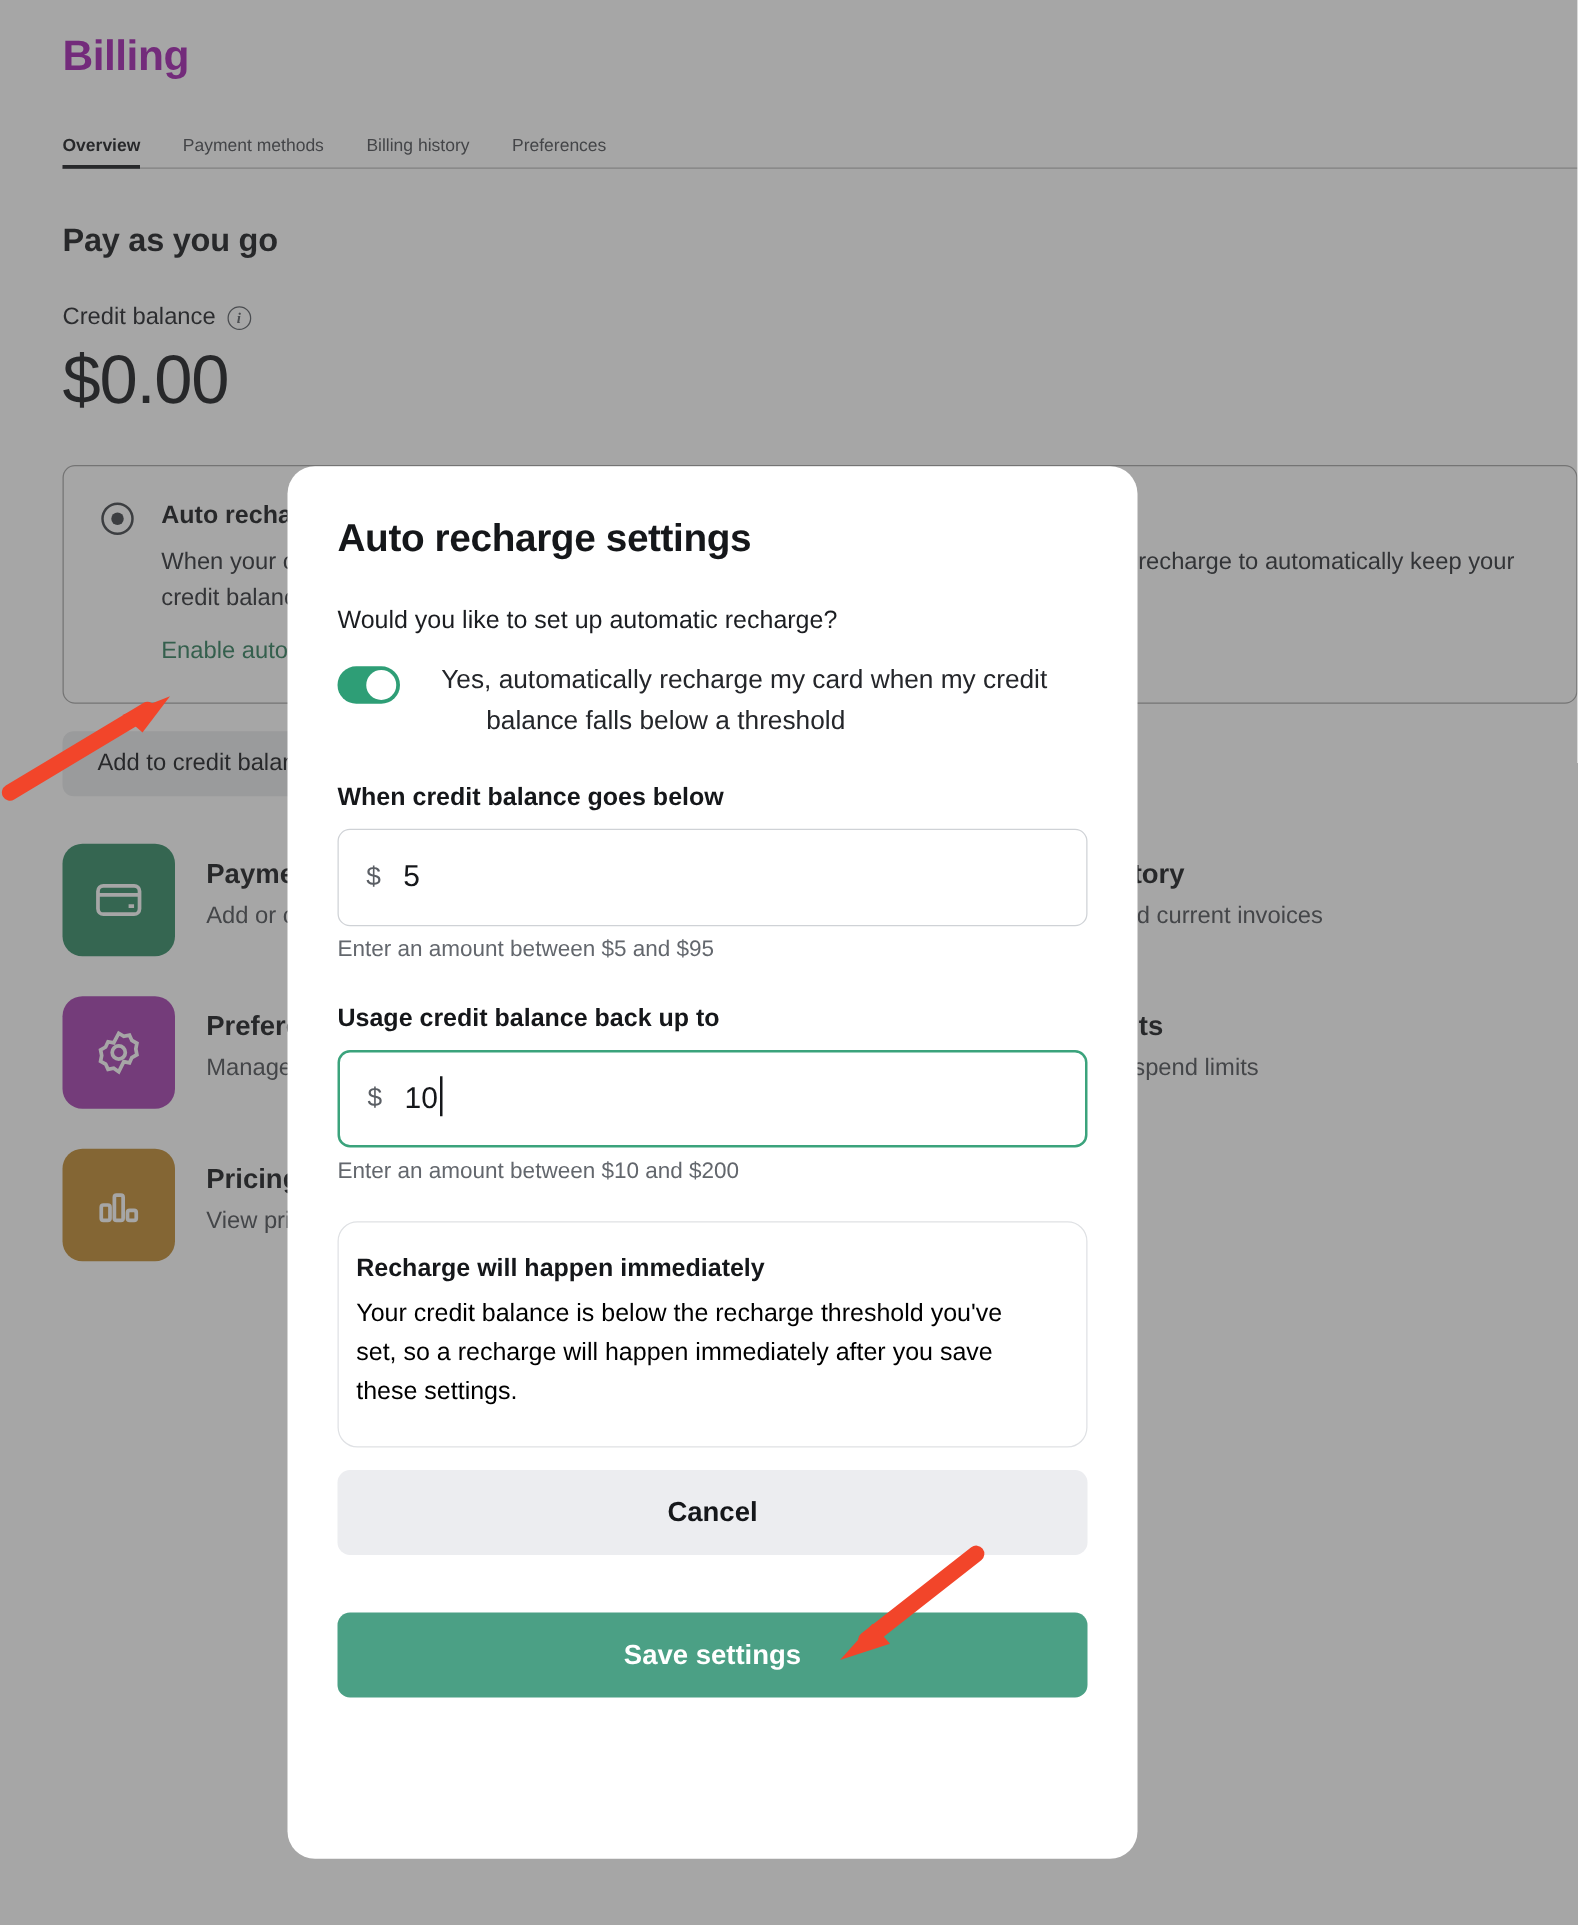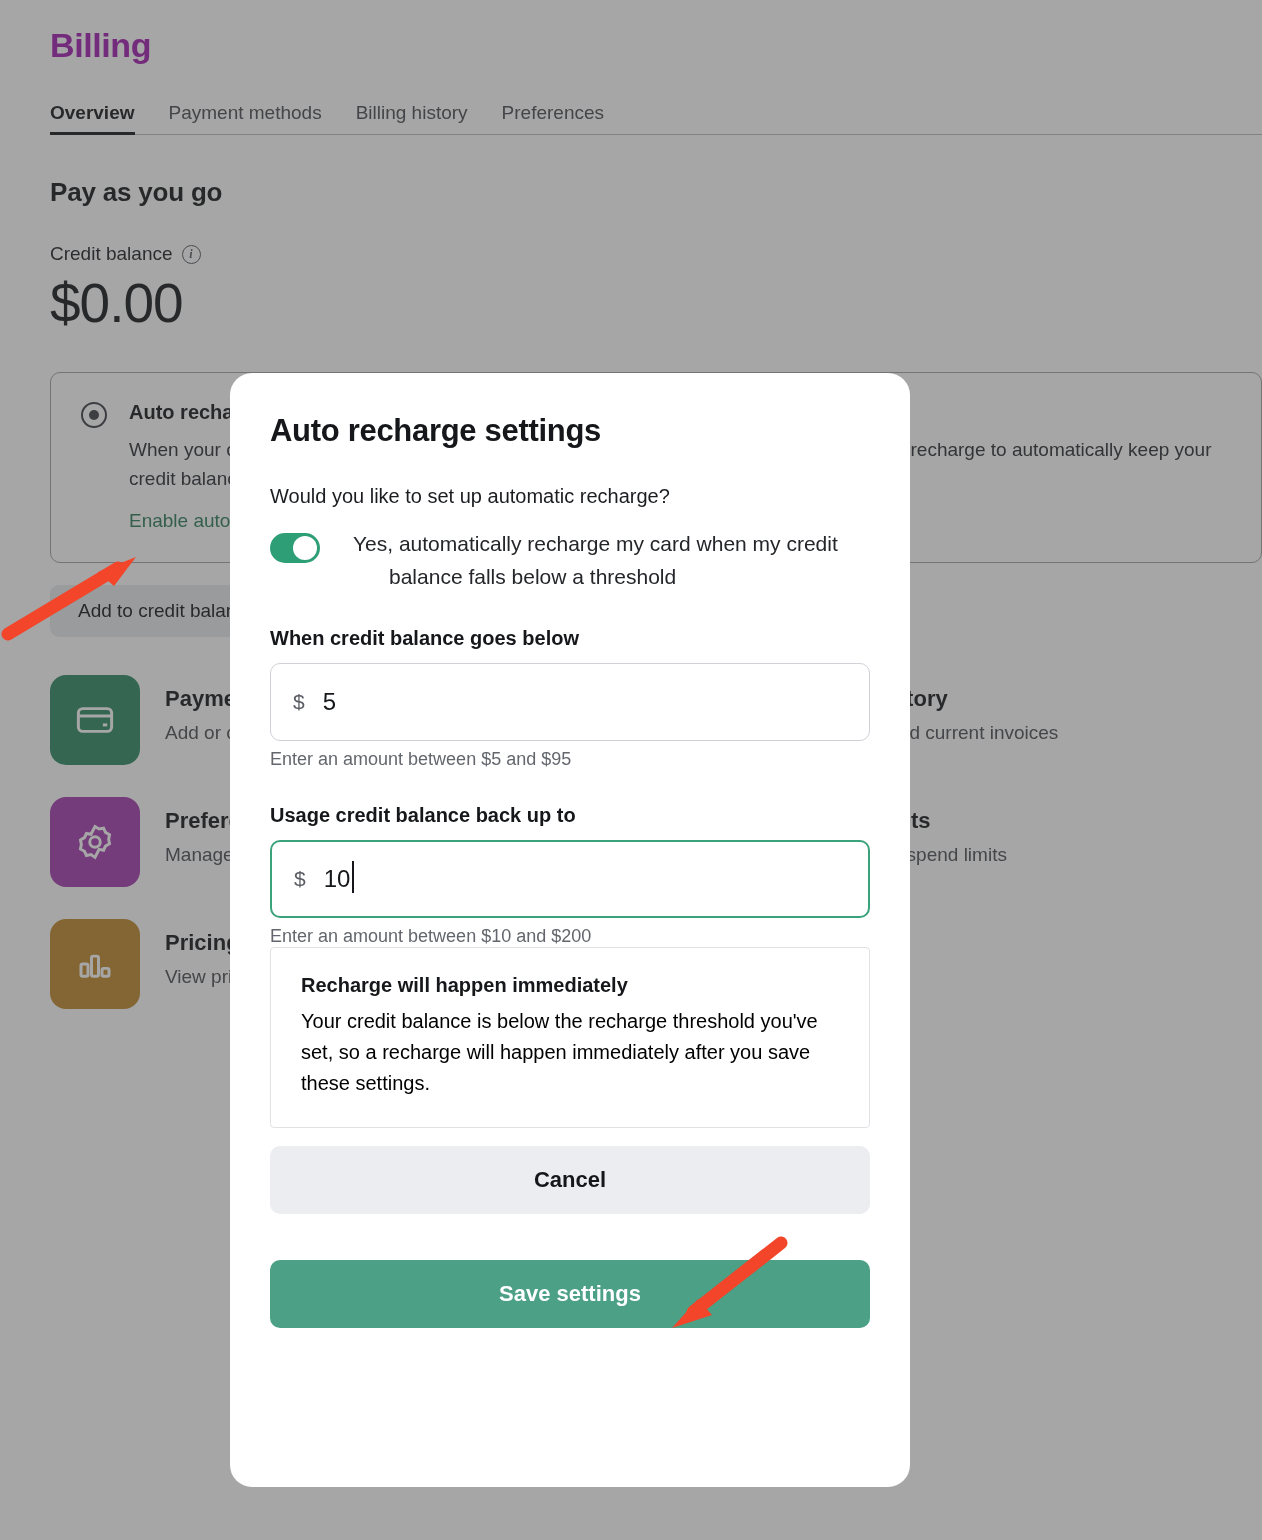--- a/index.html
+++ b/index.html
@@ -18,21 +18,21 @@
     font-size: 34px; font-weight: bold; color: #a21caf;
     letter-spacing: -0.4px; margin-bottom: 26px;
   }
 
   .tabs {
     display: flex; align-items: flex-end; gap: 34px;
     border-bottom: 1px solid #bcbcbc;
     padding-bottom: 0; margin-right: 0; height: 44px;
   }
   .tab {
-    font-size: 19px; color: #4a4d52; padding-bottom: 10px;
+    font-size: 14px; color: #4a4d52; padding-bottom: 10px;
     position: relative; white-space: nowrap;
   }
   .tab.active { color: #15171a; font-weight: bold; }
   .tab.active:after {
     content: ""; position: absolute; left: 0; right: 0; bottom: -1px;
     height: 3px; background: #15171a;
   }
 
   .section-title {
     font-size: 26px; font-weight: bold; color: #15171a;
@@ -146,22 +146,22 @@
   .amount-val {
     font-size: 24px; color: #15171a; position: relative; display: inline-block;
   }
   .amount-input.focused .amount-val:after {
     content: ""; position: absolute; right: -4px; top: -4px;
     width: 2px; height: 32px; background: #15171a;
   }
   .hint { font-size: 18px; color: #63676d; margin-top: 8px; }
 
   .notice {
-    border: 1px solid #dfe1e4; border-radius: 4px;
-    padding: 26px 30px 28px 30px;
+    margin-top: 30px; border: 1px solid #dfe1e4; border-radius: 16px;
+    padding: 26px 30px 28px 14px;
   }
   .notice-title { font-size: 20px; font-weight: bold; color: #15171a; }
   .notice-body {
     font-size: 20px; color: #000000; line-height: 1.55; margin-top: 9px;
   }
 
   .btn {
     height: 68px; border-radius: 10px; margin-top: 18px;
     display: flex; align-items: center; justify-content: center;
     font-size: 22px; font-weight: bold; border: none; width: 100%;

